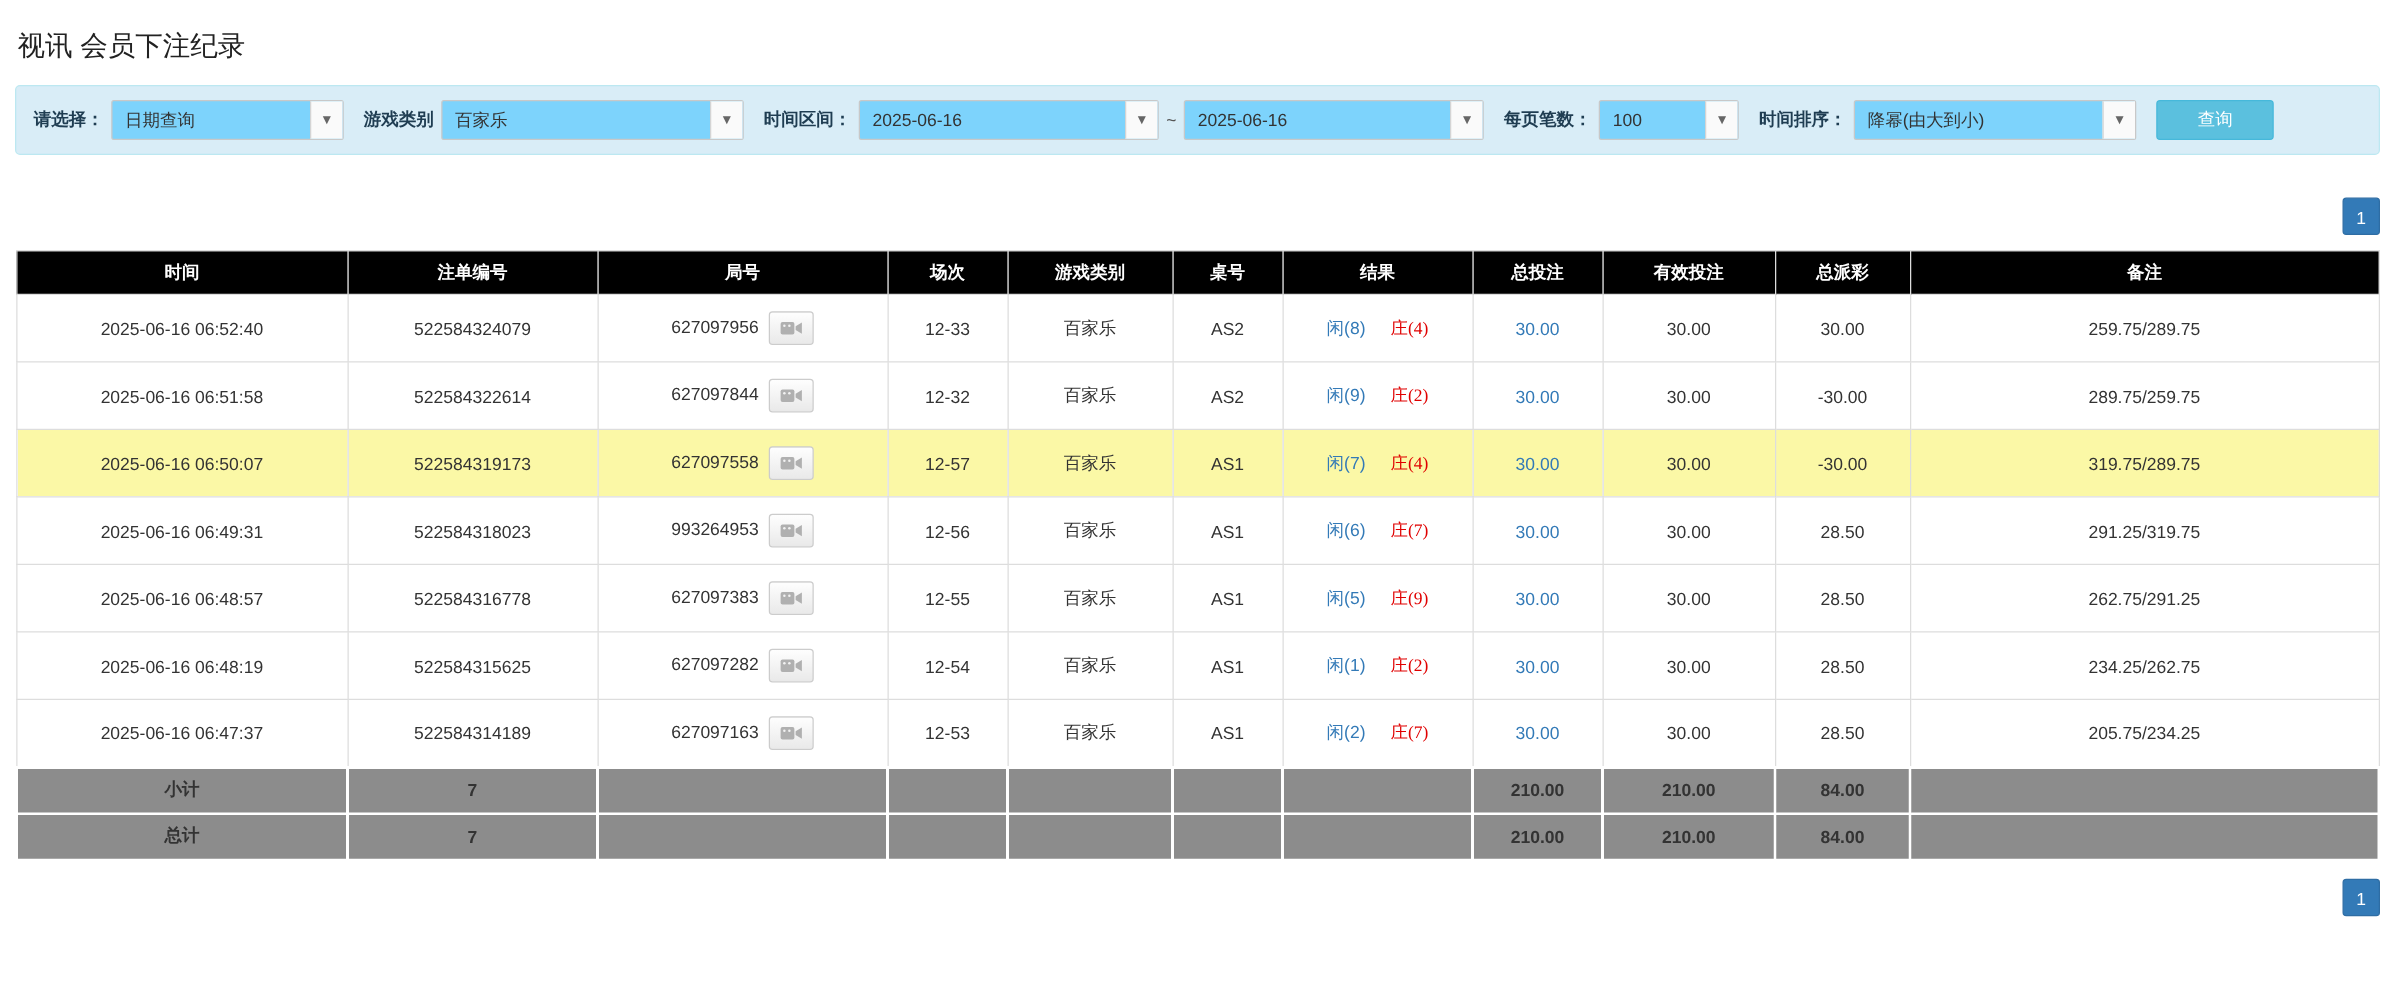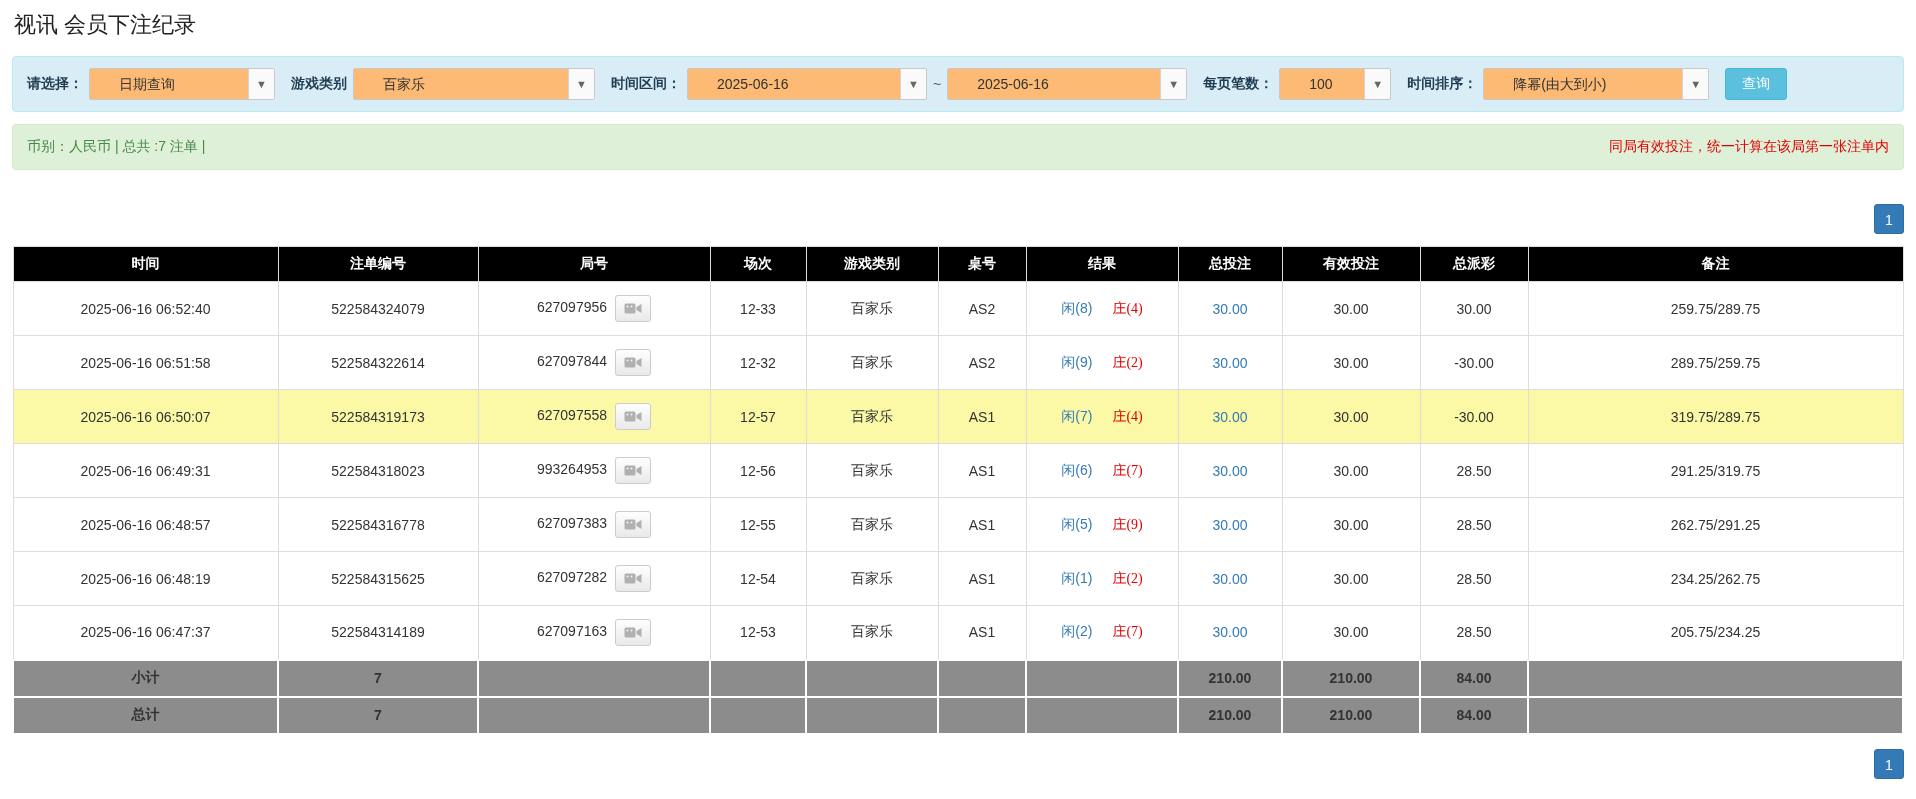--- a/index.html
+++ b/index.html
@@ -19,45 +19,43 @@
     font-family:"Liberation Sans","DejaVu Sans",sans-serif;
     color:#333;
     font-size:14px;
   }
   .page{padding:6px 12px 10px 12px;}
 
   .page-title{
     font-size:22px;
     font-weight:normal;
     color:#222;
-    margin:4px 0 16px 2px;
+    margin:16px 0 16px 2px;
   }
 
   
   .filter-bar{
     display:flex;
     align-items:center;
     gap:16px;
     background:var(--filter_bar_bg);
     border:1px solid #bce8f1;
     border-radius:4px;
     padding:11px 14px;
-    margin-bottom:12px;
   }
   .fgroup{display:flex;align-items:center;gap:6px;}
   .flabel{font-weight:bold;color:#1f3d52;font-size:14px;white-space:nowrap;}
   .combo{
     display:inline-flex;
     align-items:stretch;
     height:32px;
-    background:#fdba74;
+    background:#7dd3fc;
     border:1px solid #c8c8c8;
     border-radius:2px;
     cursor:pointer;
-    padding-left:19px;
   }
   .combo-text{
     flex:1;
     padding:0 10px;
     line-height:30px;
     font-size:14px;
     color:#333;
     white-space:nowrap;
     overflow:hidden;
   }
@@ -72,21 +70,21 @@
     font-size:11px;
   }
   .w-querytype{width:186px;}
   .w-game{width:242px;}
   .w-date{width:240px;}
   .w-pagesize{width:112px;}
   .w-sort{width:226px;justify-content:center;}
   .tilde{color:#555;}
   .btn-search{
     height:32px;
-    padding:0 16px;
+    padding:0 32px;
     background:var(--search_button_bg);
     border:1px solid #46b8da;
     border-radius:3px;
     color:#fff;
     font-size:14px;
     cursor:pointer;
   }
 
   
   .summary-bar{
@@ -222,24 +220,20 @@
       <span class="flabel">时间排序：</span>
       <div class="combo w-sort">
         <span class="combo-text">降幂(由大到小)</span>
         <span class="combo-arrow">▼</span>
       </div>
     </div>
 
     <button class="btn-search">查询</button>
   </div>
 
-  <div class="summary-bar">
-    <span class="summary-left">币别：人民币 | 总共 :7 注单 |</span>
-    <span class="summary-right">同局有效投注，统一计算在该局第一张注单内</span>
-  </div>
 
   <div class="pager top">
     <span class="page-btn">1</span>
   </div>
 
   <table class="bets">
     <colgroup>
       <col style="width:265px">
         <col style="width:200px">
         <col style="width:232px">

